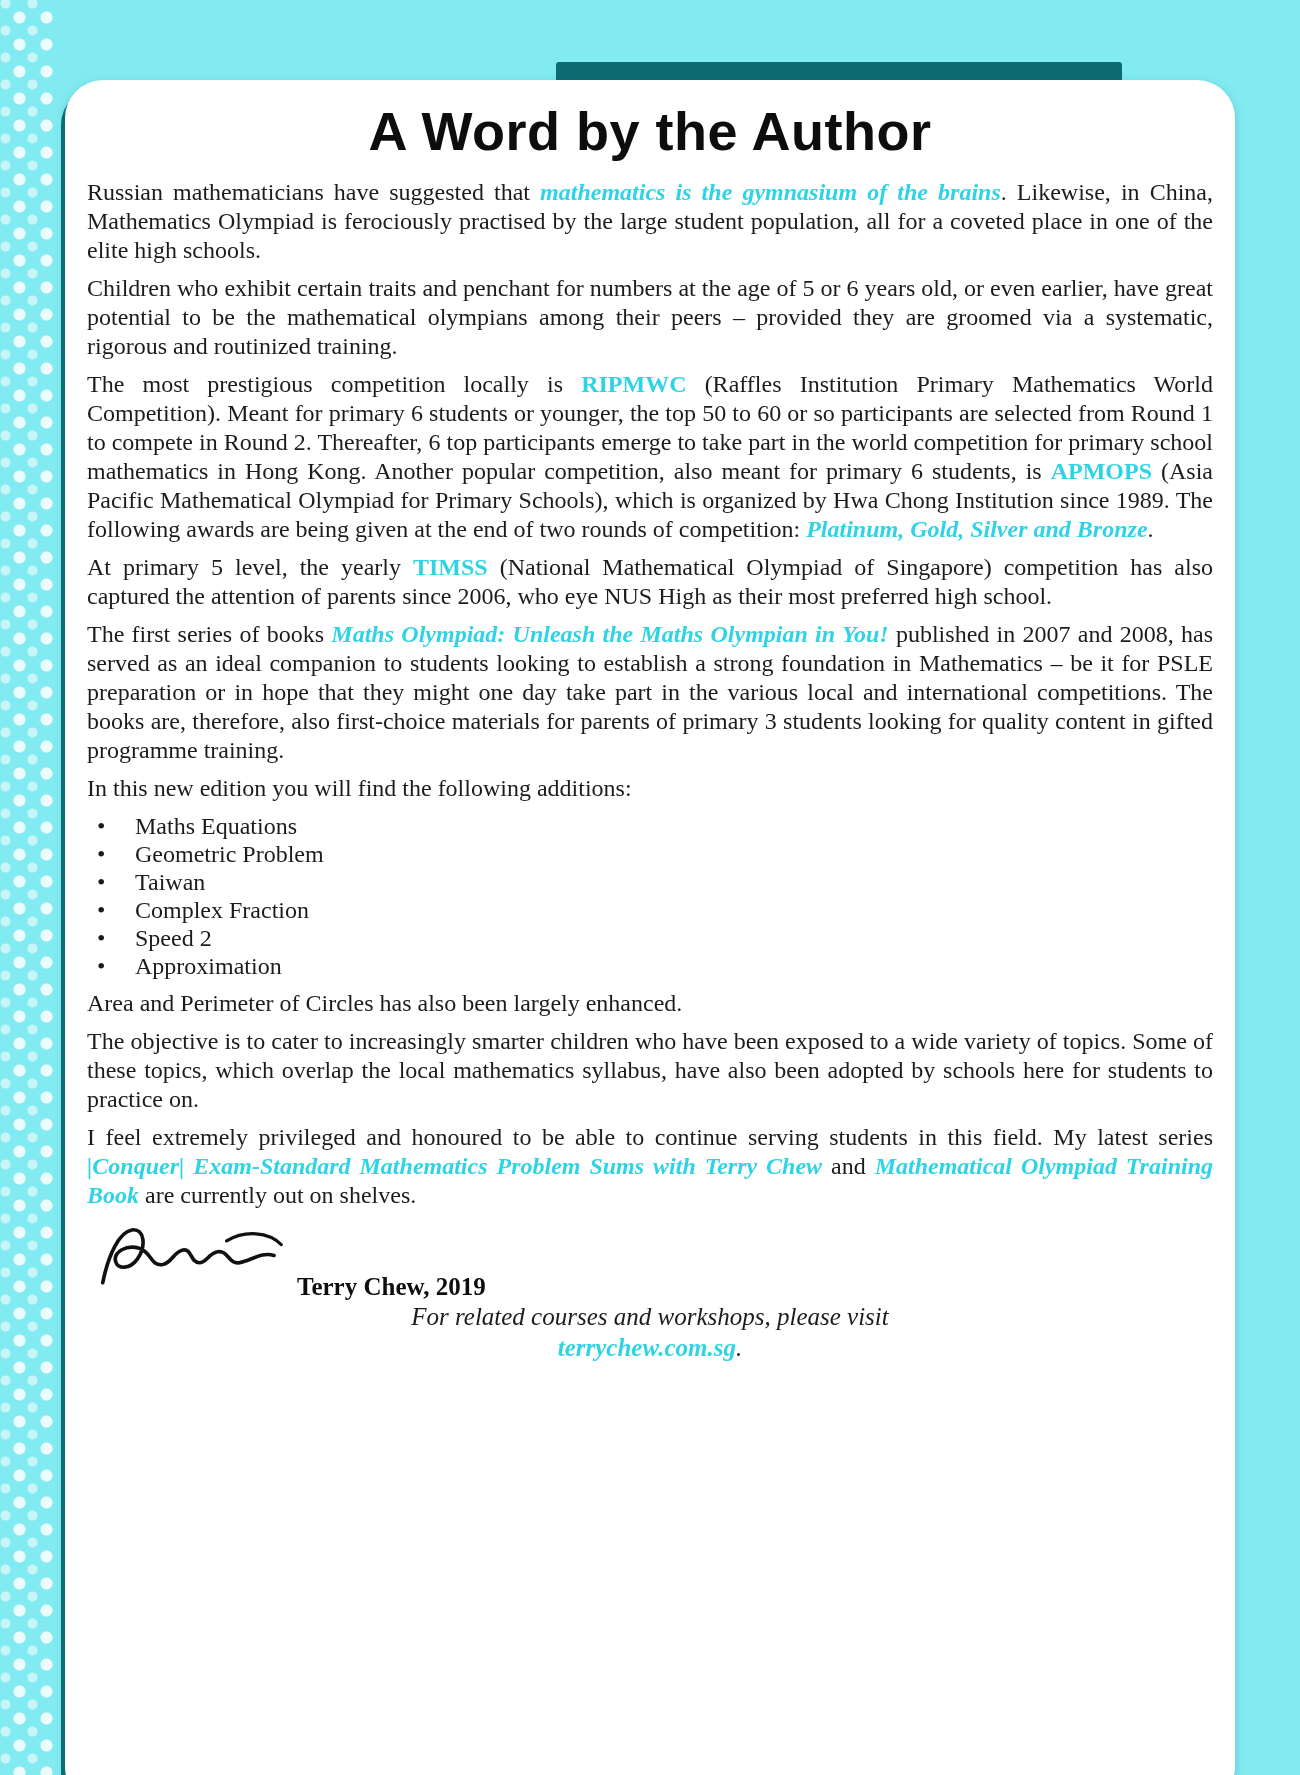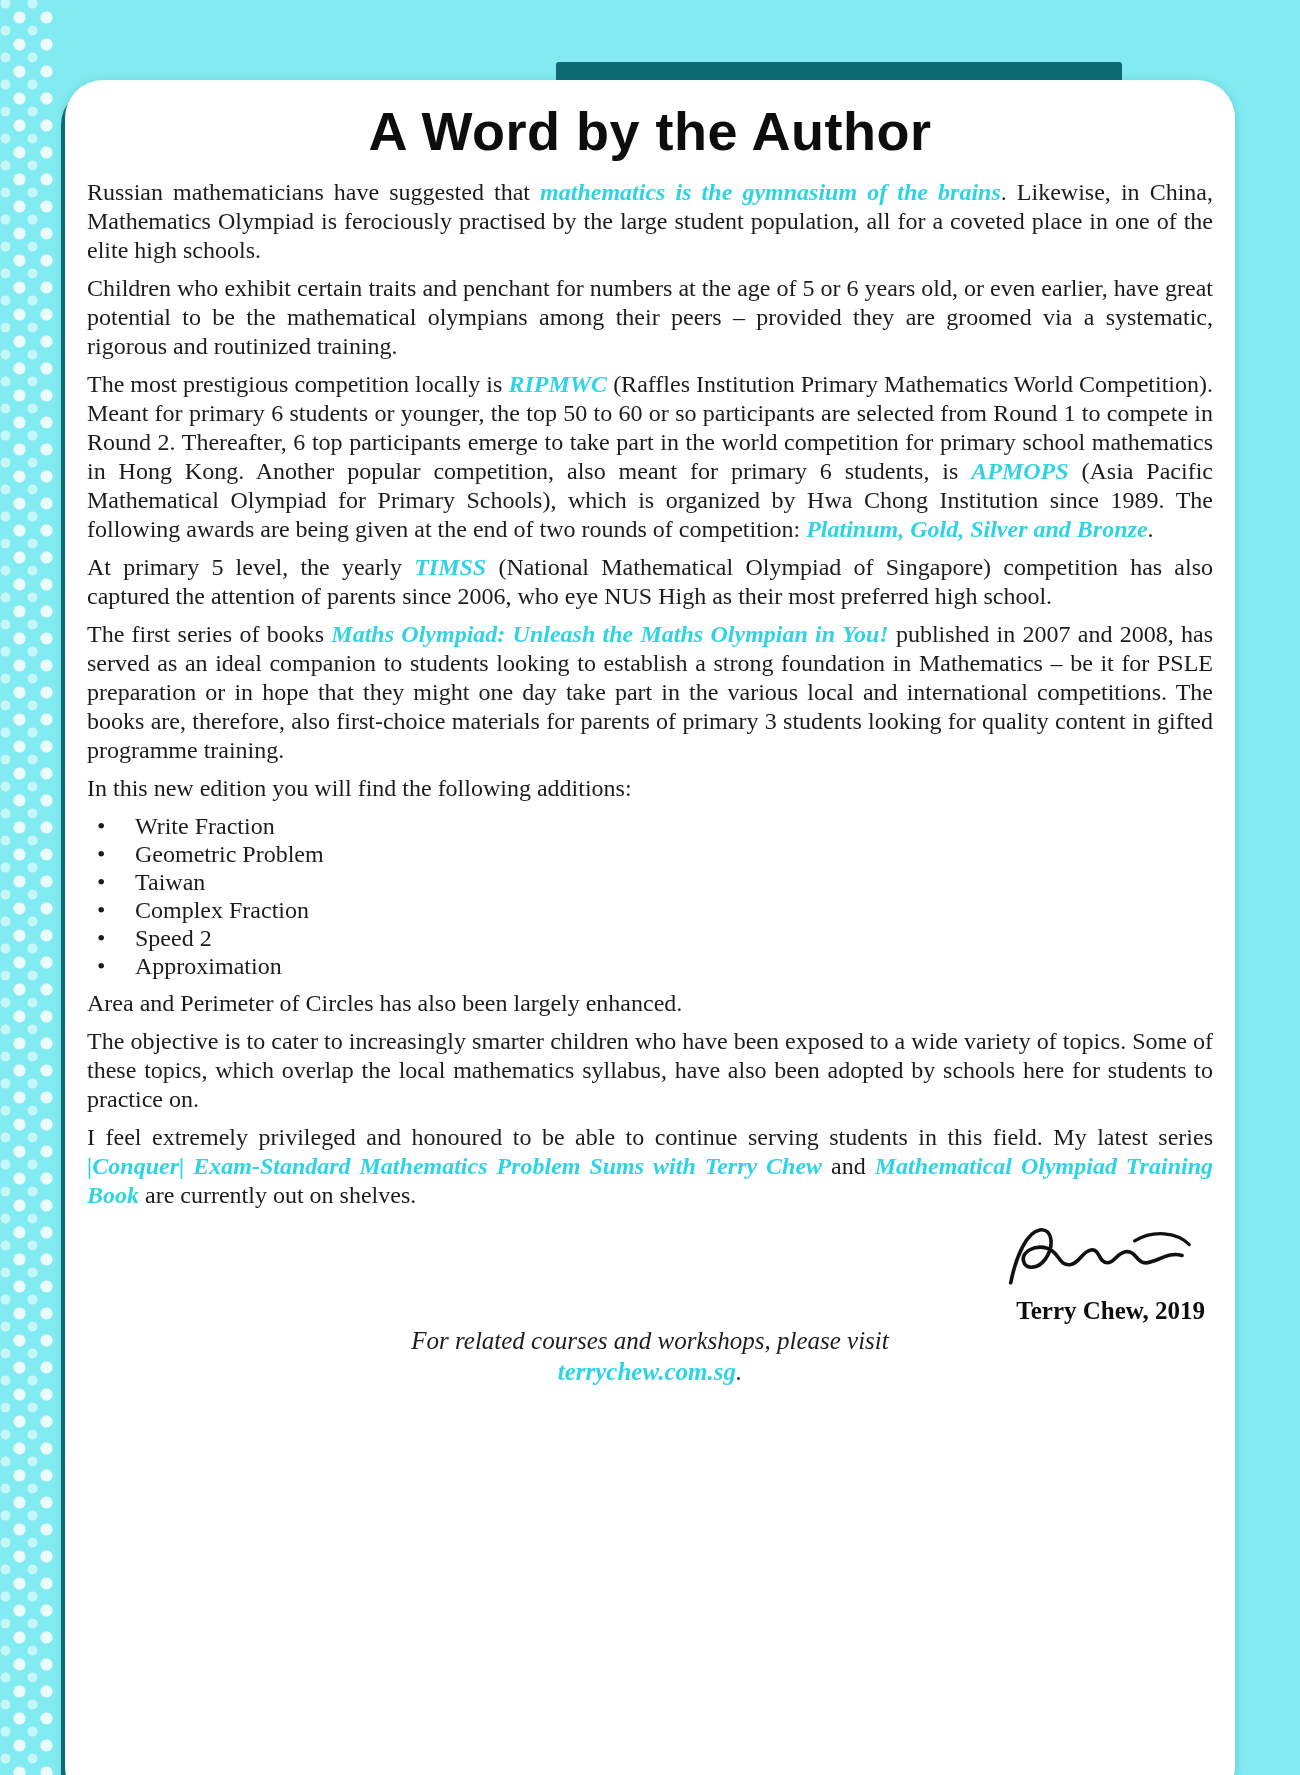--- a/index.html
+++ b/index.html
@@ -63,21 +63,20 @@
   .para{
     font-size:24px;
     line-height:29px;
     text-align:justify;
     margin:0 0 9px;
   }
   .para .plain{}
   .accent-bold{
     color:var(--accent);
     font-weight:bold;
-    font-style:italic;
   }
   .accent-bold-italic{
     color:var(--accent);
     font-weight:bold;
     font-style:italic;
   }
   sup.sup{
     font-size:60%;
     vertical-align:super;
     line-height:0;
@@ -92,21 +91,20 @@
     position:relative;
     padding-left:48px;
   }
   ul.bullets li::before{
     content:"\2022";
     position:absolute;
     left:10px;
   }
   .signature-block{
     display:flex;
-    flex-direction:column;
     align-items:flex-end;
     margin:4px 8px 0 0;
     text-align:right;
   }
   .signature-block svg{ display:block; }
   .signature-caption{
     font-size:25px;
     font-weight:bold;
     color:#0d0d0d;
     margin-top:-4px;
@@ -143,21 +141,21 @@
     <h1 class="title">A Word by the Author</h1>
 
     <div class="body-content">
         <p class="para"><span class="plain">Russian mathematicians have suggested that </span><span class="accent-bold-italic">mathematics is the gymnasium of the brains</span><span class="plain">. Likewise, in China, Mathematics Olympiad is ferociously practised by the large student population, all for a coveted place in one of the elite high schools.</span></p>
         <p class="para"><span class="plain">Children who exhibit certain traits and penchant for numbers at the age of 5 or 6 years old, or even earlier, have great potential to be the mathematical olympians among their peers – provided they are groomed via a systematic, rigorous and routinized training.</span></p>
         <p class="para"><span class="plain">The most prestigious competition locally is </span><span class="accent-bold">RIPMWC</span><span class="plain"> (Raffles Institution Primary Mathematics World Competition). Meant for primary 6 students or younger, the top 50 to 60 or so participants are selected from Round 1 to compete in Round 2. Thereafter, 6 top participants emerge to take part in the world competition for primary school mathematics in Hong Kong. Another popular competition, also meant for primary 6 students, is </span><span class="accent-bold">APMOPS</span><span class="plain"> (Asia Pacific Mathematical Olympiad for Primary Schools), which is organized by Hwa Chong Institution since 1989. The following awards are being given at the end of two rounds of competition: </span><span class="accent-bold-italic">Platinum, Gold, Silver and Bronze</span><span class="plain">.</span></p>
         <p class="para"><span class="plain">At primary 5 level, the yearly </span><span class="accent-bold">TIMSS</span><span class="plain"> (National Mathematical Olympiad of Singapore) competition has also captured the attention of parents since 2006, who eye NUS High as their most preferred high school.</span></p>
         <p class="para"><span class="plain">The first series of books </span><span class="accent-bold-italic">Maths Olympiad: Unleash the Maths Olympian in You!</span><span class="plain"> published in 2007 and 2008, has served as an ideal companion to students looking to establish a strong foundation in Mathematics – be it for PSLE preparation or in hope that they might one day take part in the various local and international competitions. The books are, therefore, also first-choice materials for parents of primary 3 students looking for quality content in gifted programme training.</span></p>
         <p class="para"><span class="plain">In this new edition you will find the following additions:</span></p>
         <ul class="bullets">
-          <li>Write Fraction</li>
+          <li>Maths Equations</li>
           <li>Geometric Problem</li>
           <li>Taiwan</li>
           <li>Complex Fraction</li>
           <li>Speed 2</li>
           <li>Approximation</li>
         </ul>
         <p class="para"><span class="plain">Area and Perimeter of Circles has also been largely enhanced.</span></p>
         <p class="para"><span class="plain">The objective is to cater to increasingly smarter children who have been exposed to a wide variety of topics. Some of these topics, which overlap the local mathematics syllabus, have also been adopted by schools here for students to practice on.</span></p>
         <p class="para"><span class="plain">I feel extremely privileged and honoured to be able to continue serving students in this field. My latest series </span><span class="accent-bold-italic">|Conquer| Exam-Standard Mathematics Problem Sums with Terry Chew</span><span class="plain"> and </span><span class="accent-bold-italic">Mathematical Olympiad Training Book</span><span class="plain"> are currently out on shelves.</span></p>
       </div>

